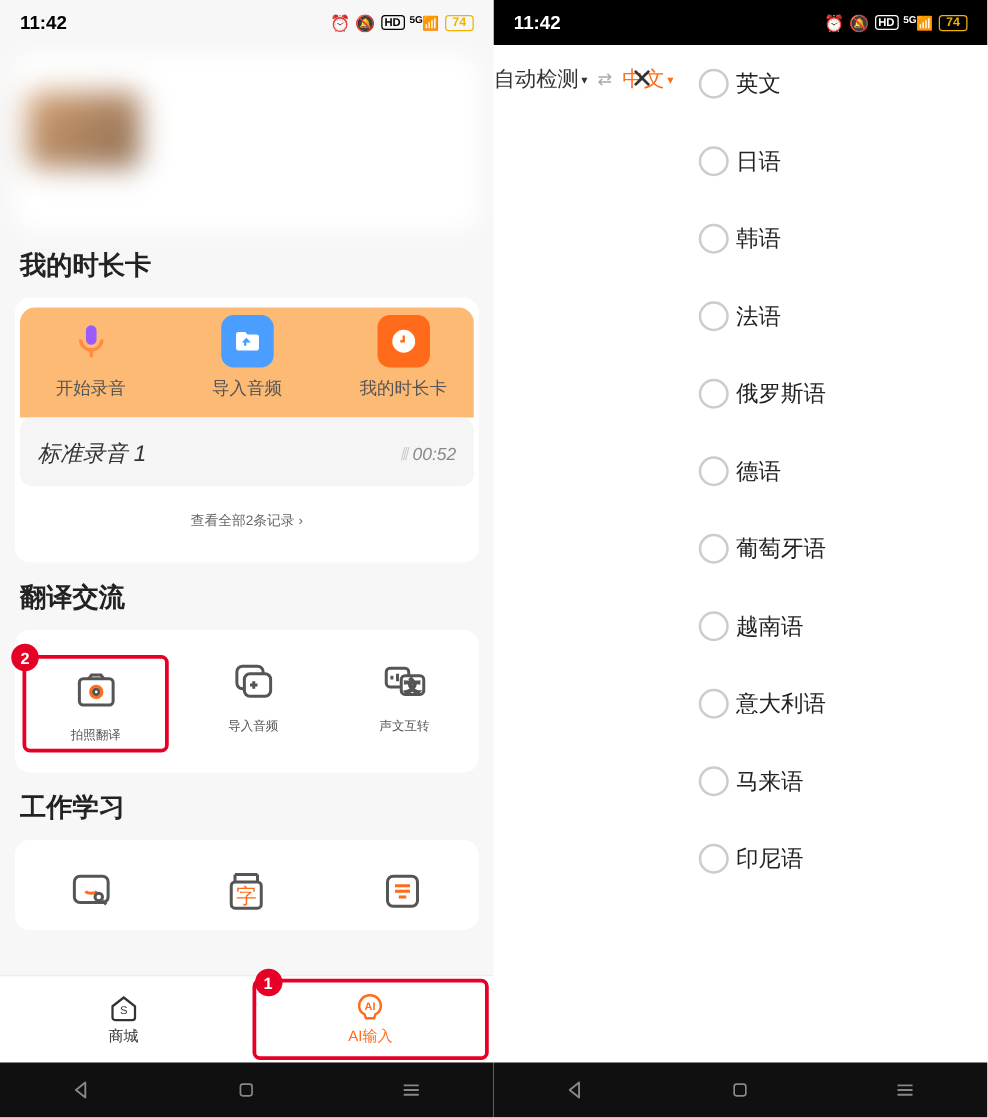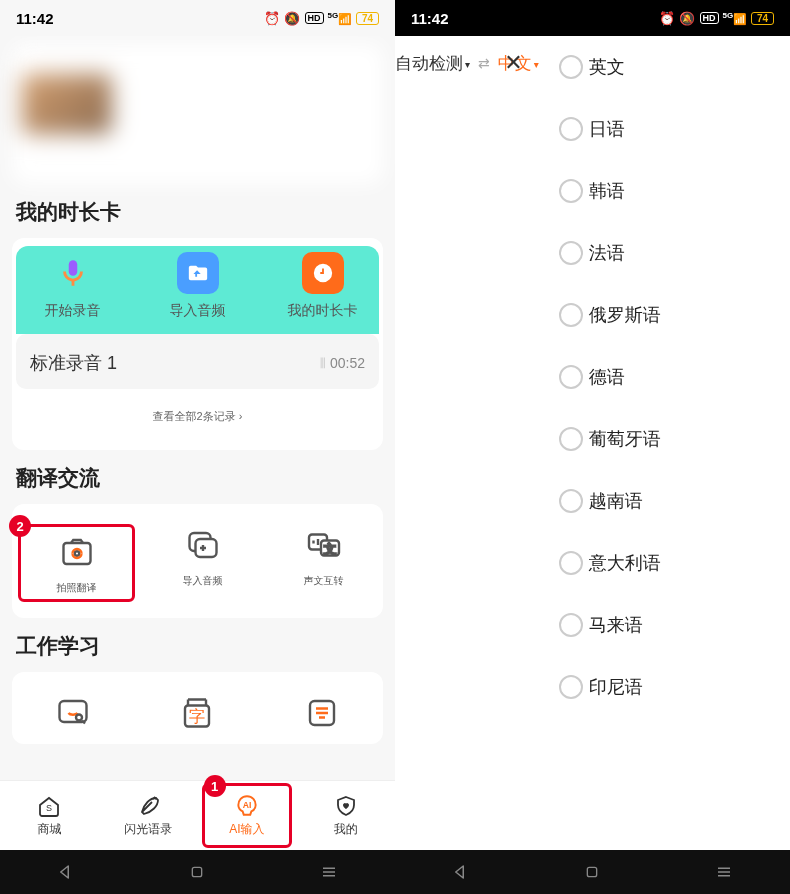--- a/index.html
+++ b/index.html
@@ -18,30 +18,30 @@
     .battery.yellow { border-color: #f0b400; color: #f0b400; }
     
     .content { flex: 1; overflow: auto; padding: 0 12px; }
     .content-right { flex: 1; overflow: auto; display: flex; flex-direction: row; }
     
     .banner-placeholder { height: 140px; background: #fff; border-radius: 12px; margin: 8px 0; filter: blur(10px); position: relative; }
     .banner-placeholder::before { content: ""; position: absolute; left: 10px; top: 30px; width: 90px; height: 60px; background: linear-gradient(135deg,#d4a070,#8a6a50); border-radius: 8px; filter: blur(6px); }
     
     .section-title { font-size: 21px; font-weight: 600; color: #222; margin: 14px 4px 12px; }
     
-    .action-row { display: flex; gap: 20px; padding: 6px 4px 14px; background: #5eead4; border-radius: 12px 12px 0 0; }
+    .action-row { display: flex; gap: 20px; padding: 6px 4px 14px; background: #fdba74; border-radius: 12px 12px 0 0; }
     .action-item { flex: 1; display: flex; flex-direction: column; align-items: center; gap: 8px; }
     .action-icon { width: 42px; height: 42px; border-radius: 10px; display: flex; align-items: center; justify-content: center; }
     .action-label { font-size: 14px; color: #555; }
     .icon-folder { background: #4a9eff; }
     .icon-clock { background: #ff6b1a; }
     
     .record-card { background: #f5f5f5; border-radius: 10px; padding: 14px 14px; margin: 0 0 10px; }
     .record-title { font-size: 18px; color: #333; }
-    .record-meta { display: flex; justify-content: space-between; align-items: center; margin-top: 3px; }
+    .record-meta { display: flex; justify-content: space-between; align-items: center; margin-top: 3px; font-style: italic; }
     .record-time { font-size: 13px; color: #aaa; }
     .record-dur { font-size: 14px; color: #888; display: flex; align-items: center; gap: 4px; }
     .view-all { text-align: center; font-size: 11px; color: #666; padding: 10px 0 14px; background: #fff; border-radius: 0 0 12px 12px; margin-bottom: 6px; }
     
     .white-section { background: #fff; border-radius: 12px; padding: 14px 4px 6px; }
     .feat-row { display: flex; gap: 14px; padding: 6px 2px 10px; }
     .feat-item { flex: 1; display: flex; flex-direction: column; align-items: center; gap: 8px; position: relative; }
     .feat-icon { width: 42px; height: 42px; display: flex; align-items: center; justify-content: center; color: #555; }
     .feat-label { font-size: 10px; color: #555; }
     .feat-highlight { border: 3px solid #e60026; border-radius: 6px; padding: 4px 2px; position: relative; }
@@ -214,48 +214,30 @@
   <div class="bottom-nav">
     <div class="nav-item">
       <div class="nav-icon">
         <svg width="24" height="24" viewBox="0 0 24 24" fill="none" stroke="currentColor" stroke-width="1.8">
             <path d="M3 11l9-7 9 7v9a2 2 0 01-2 2H5a2 2 0 01-2-2v-9z"></path>
             <text x="12" y="17" font-size="9" fill="currentColor" text-anchor="middle" stroke="none">S</text>
           </svg>
       </div>
       <span class="nav-label">商城</span>
     </div>
-    <div class="nav-item">
-      <div class="nav-icon">
-        <svg width="24" height="24" viewBox="0 0 24 24" fill="none" stroke="currentColor" stroke-width="1.8">
-            <path d="M20 4c-6 0-12 6-14 14l2 2c8-2 14-8 14-14l-2-2zM6 18l10-10"></path>
-            <path d="M18 3l2 2m-3-1l1 1"></path>
-          </svg>
-      </div>
-      <span class="nav-label">闪光语录</span>
-    </div>
     <div class="nav-item nav-active">
       <span class="highlight-badge" style="top:-6px;left:6px;">1</span>
       <div class="nav-highlight"></div>
       <div class="nav-icon">
         <svg width="26" height="26" viewBox="0 0 24 24" fill="none" stroke="#ff6b1a" stroke-width="1.8">
             <path d="M12 3c5 0 8 4 8 8 0 3-2 5-4 6l-1 3h-6l-1-3c-2-1-4-3-4-6 0-4 3-8 8-8z"></path>
             <text x="12" y="14" font-size="8" fill="#ff6b1a" text-anchor="middle" stroke="none" font-weight="700">AI</text>
           </svg>
       </div>
       <span class="nav-label">AI输入</span>
-    </div>
-    <div class="nav-item">
-      <div class="nav-icon">
-        <svg width="24" height="24" viewBox="0 0 24 24" fill="none" stroke="currentColor" stroke-width="1.8">
-            <path d="M12 3l8 3v5c0 5-3 8-8 10-5-2-8-5-8-10V6l8-3z"></path>
-            <path d="M9 11c0-1 1-2 2-2s1 1 1 1 0-1 1-1 2 1 2 2c0 2-3 4-3 4s-3-2-3-4z" fill="currentColor" stroke="none"></path>
-          </svg>
-      </div>
-      <span class="nav-label">我的</span>
     </div>
   </div>
 
   <div class="sys-nav">
     <div class="sys-btn">
         <svg width="18" height="18" viewBox="0 0 24 24" fill="none" stroke="#888" stroke-width="2">
           <path d="M15 4l-10 8 10 8z" stroke-linejoin="round"></path>
         </svg>
       </div>
     <div class="sys-btn">

